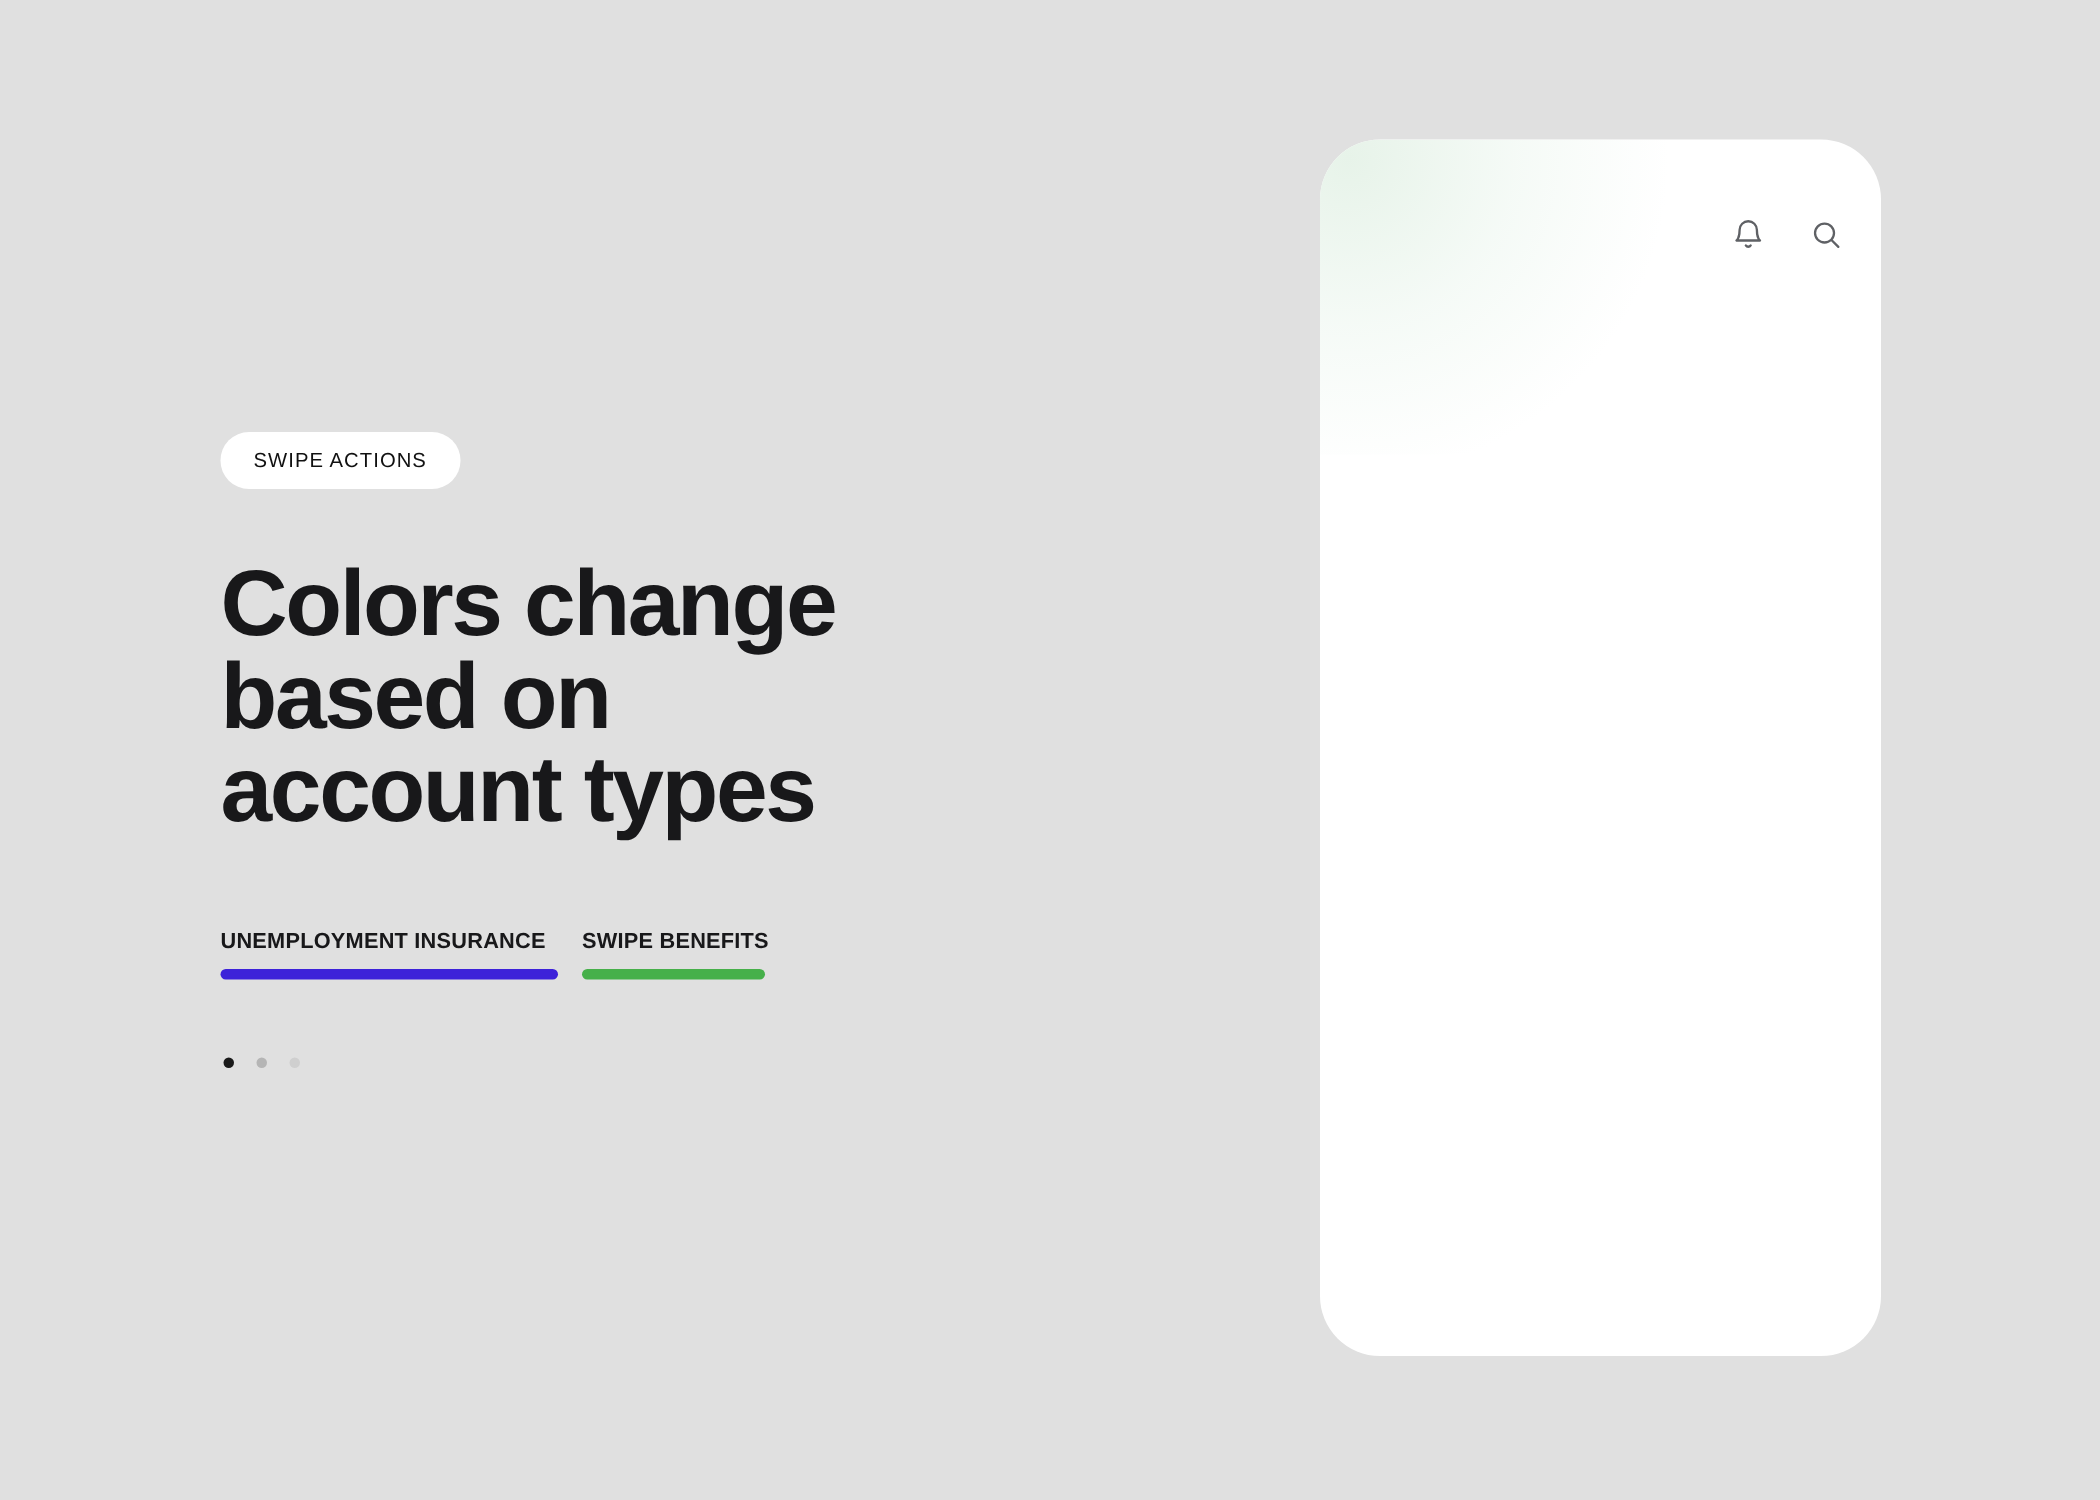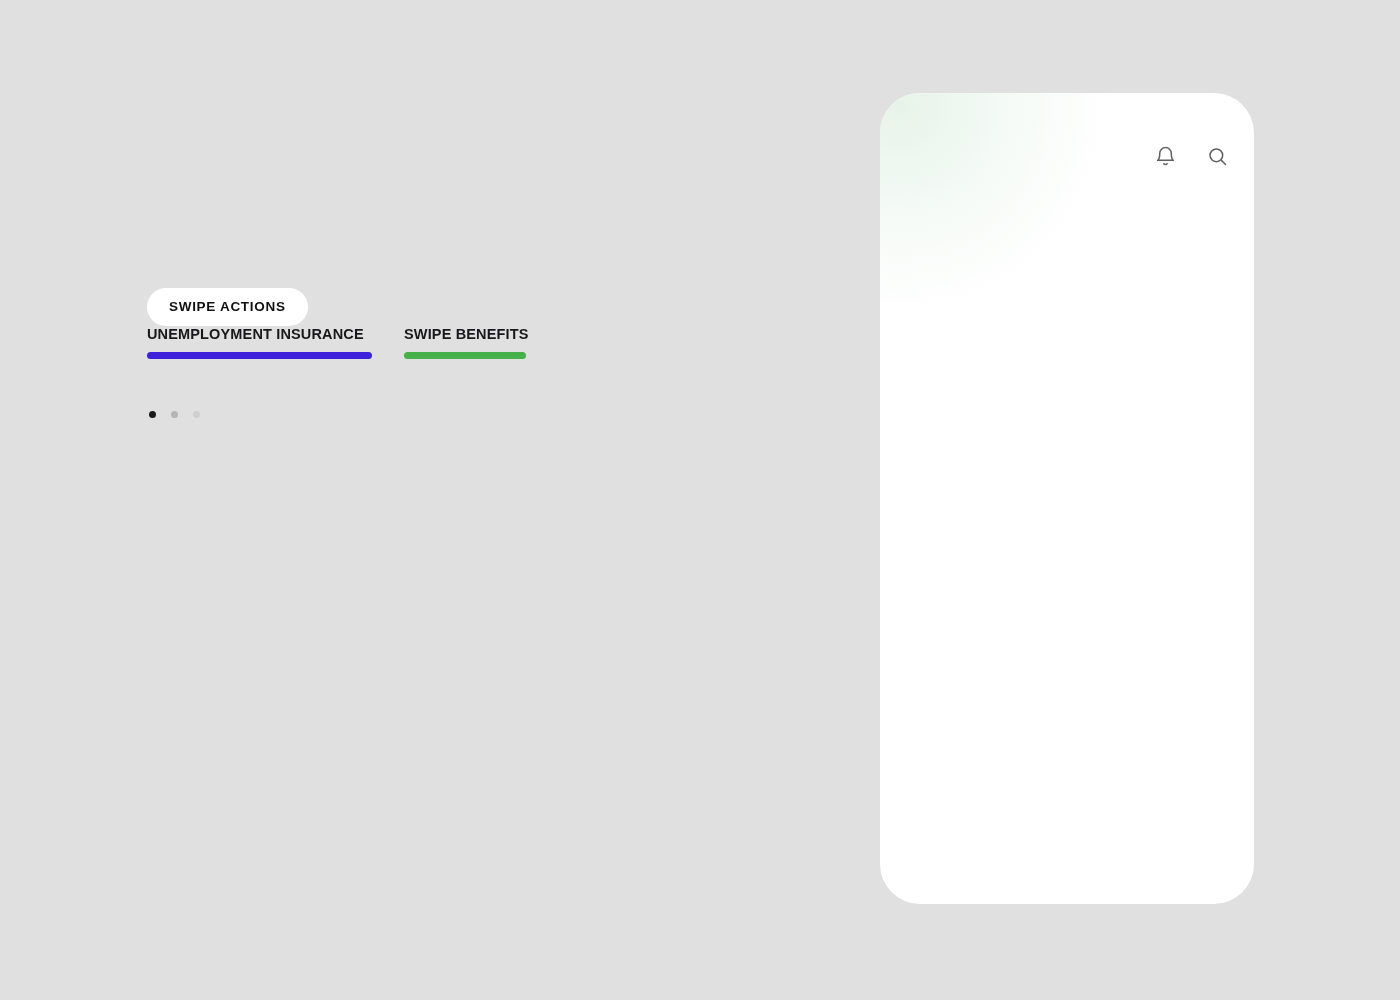--- a/index.html
+++ b/index.html
@@ -28,21 +28,21 @@
     top: 288px;
     width: 640px;
   }
 
   .badge {
     display: inline-block;
     background: #ffffff;
     border-radius: 999px;
     padding: 12px 22px 12px 22px;
     font-size: 13.5px;
-    font-weight: 700;
+    font-weight: 400;
     letter-spacing: 0.7px;
     color: #111111;
     line-height: 1;
   }
 
   .headline {
     margin: 0;
     padding: 0;
     margin-top: 46px;
     font-size: 62px;
@@ -50,21 +50,22 @@
     font-weight: 700;
     letter-spacing: -1.6px;
     color: #18181a;
     max-width: 420px;
   }
 
   
   .tabs {
     display: flex;
     align-items: center;
-    gap: 32px;
+    margin-top: 62px;
+    gap: 16px;
   }
   .tab {
     display: block;
     padding: 0;
     border: none;
     background: none;
     cursor: pointer;
     text-align: left;
   }
   .tab-label {
@@ -146,20 +147,25 @@
 </style>
 </head>
 <body style="background: rgb(224, 224, 224);">
 
 <div class="stage">
 
   <div class="content">
 
     <div class="badge">SWIPE ACTIONS</div>
 
+    <h1 class="headline">
+      <span>Colors change</span><br>
+      <span>based on</span><br>
+      <span>account types</span>
+    </h1>
 
     <div class="tabs">
 
       <button class="tab">
         <span class="tab-label">UNEMPLOYMENT INSURANCE</span>
         <span class="tab-bar" id="bar-0" style="background: rgb(61, 34, 217); width: 225px;"></span>
       </button>
 
       <button class="tab">
         <span class="tab-label">SWIPE BENEFITS</span>

